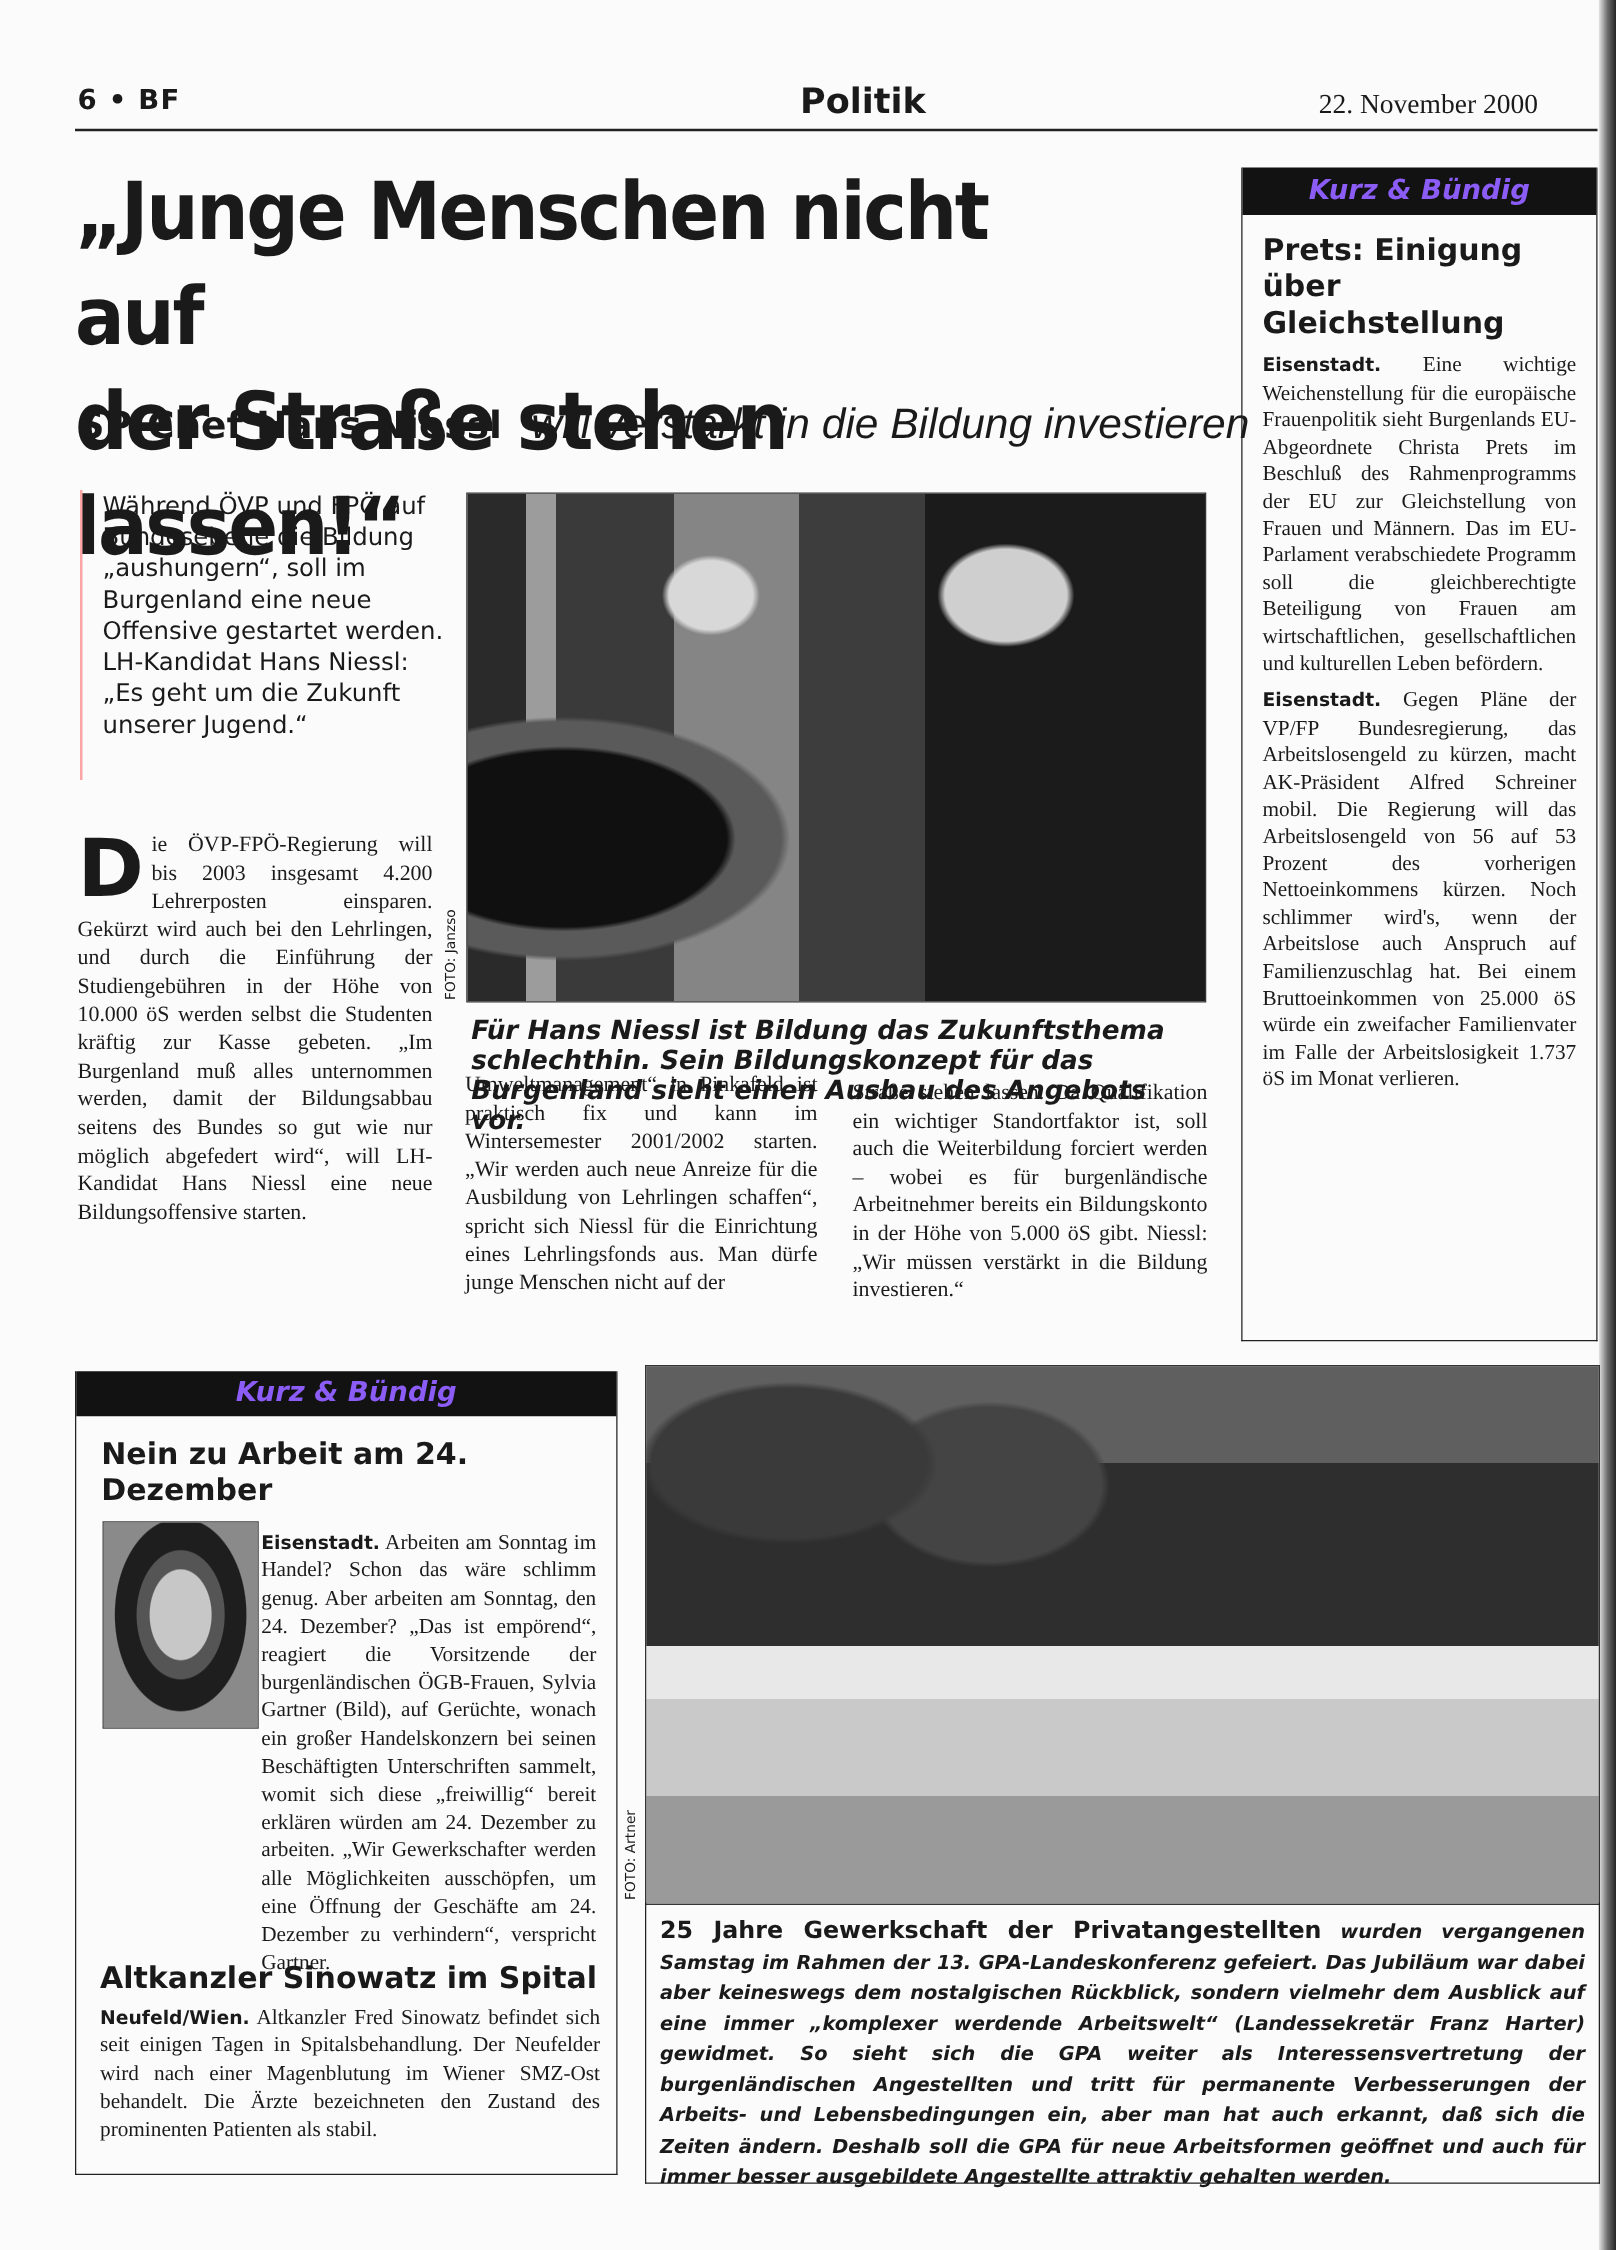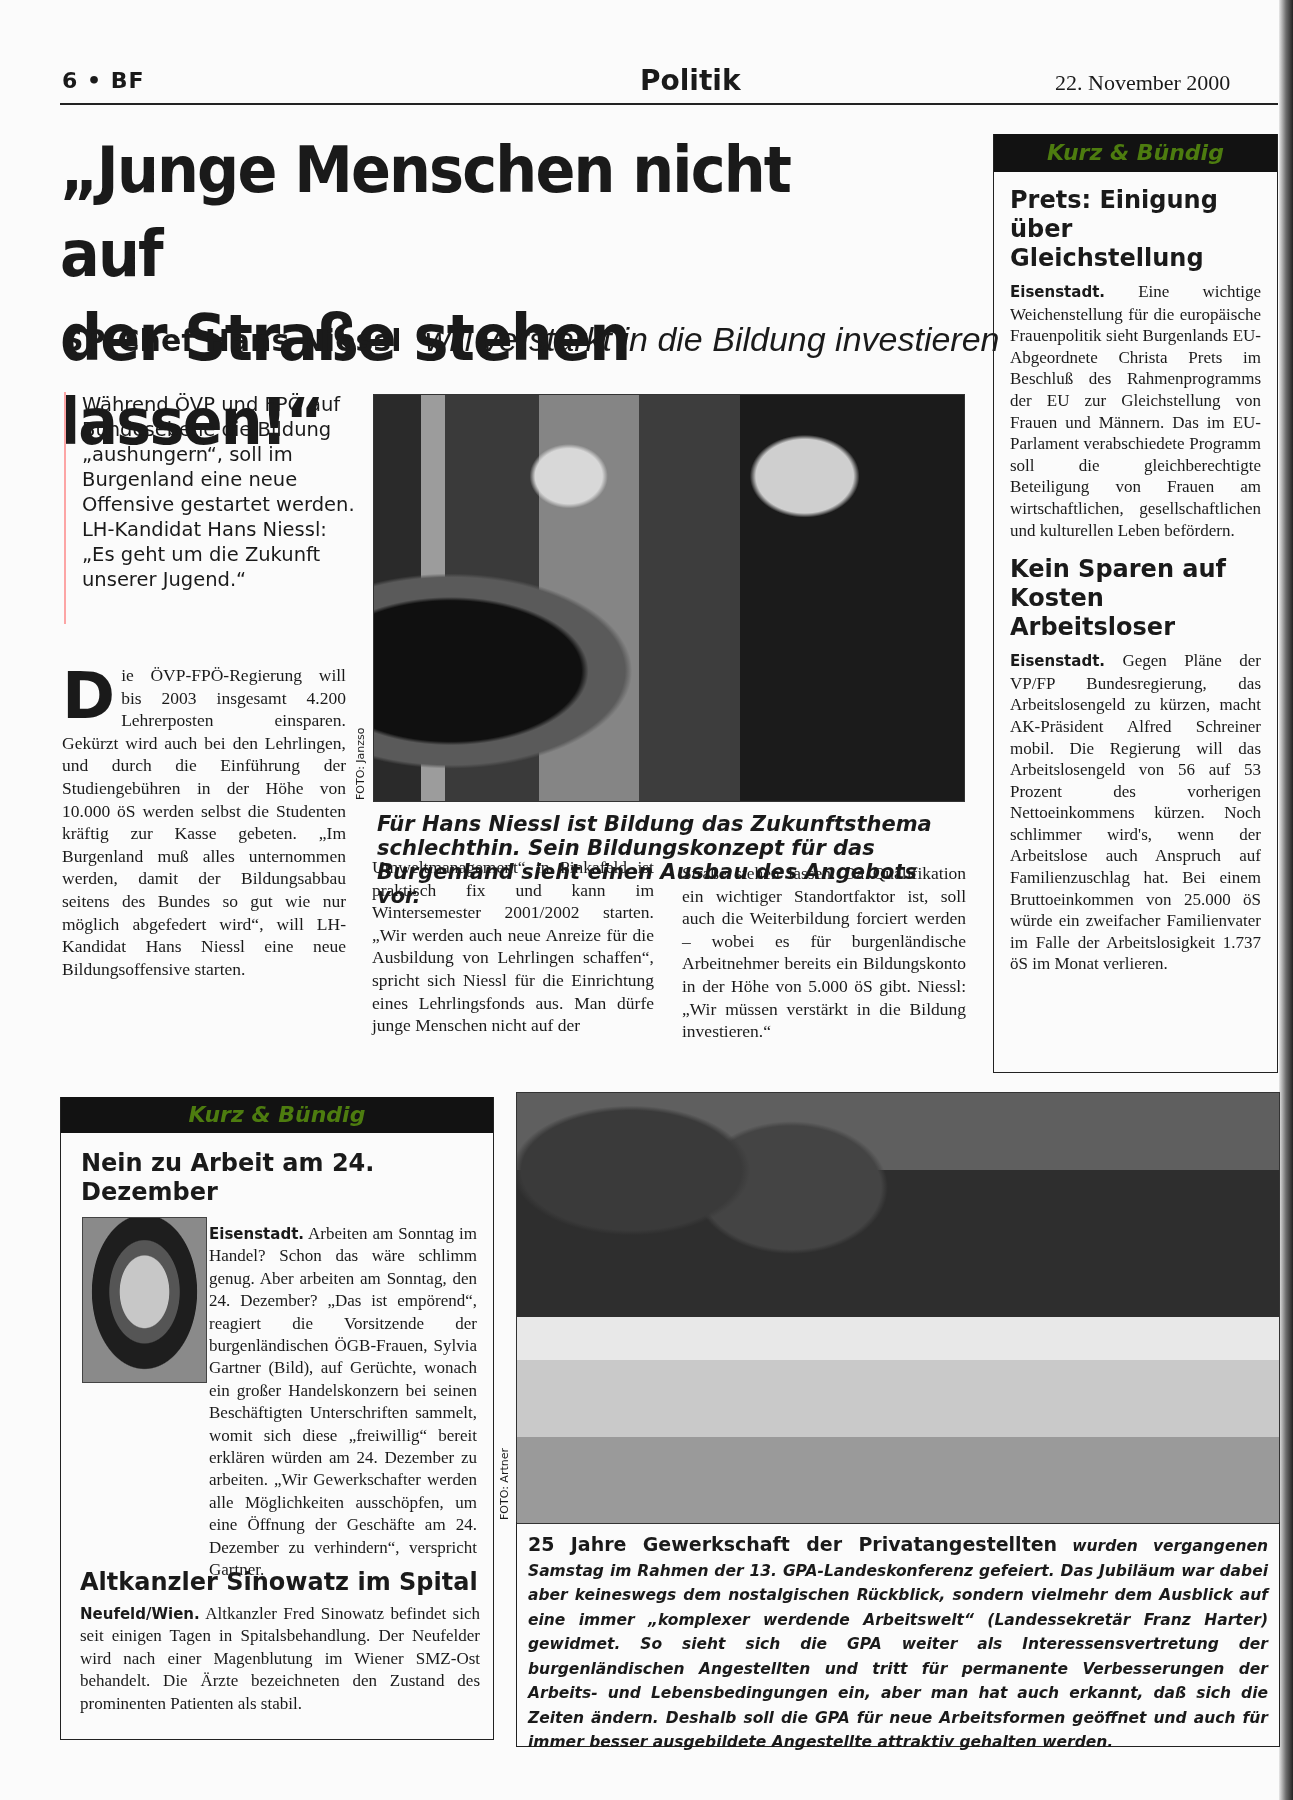--- a/index.html
+++ b/index.html
@@ -37,21 +37,21 @@
     radial-gradient(ellipse at 33% 20%, #d8d8d8 0 6%, transparent 7%),
     radial-gradient(ellipse at 73% 20%, #cfcfcf 0 8%, transparent 9%),
     radial-gradient(ellipse at 13% 68%, #101010 0 18%, #5a5a5a 19% 24%, transparent 25%),
     linear-gradient(90deg, #2a2a2a 0 8%, #9c9c9c 8% 12%, #3a3a3a 12% 28%, #858585 28% 45%, #3d3d3d 45% 62%, #1b1b1b 62% 100%);
     border: 1px solid #333; }
   .photo-credit { font-family: "DejaVu Sans", sans-serif; font-size: 11px; transform: rotate(-90deg); transform-origin: left top; white-space: nowrap; }
   .caption1 { left: 377px; top: 812px; width: 590px; font-family: "DejaVu Sans", sans-serif; font-style: italic; font-size: 21px; line-height: 24px; font-weight: bold; }
 
   
   .sidebar1 { left: 993px; top: 134px; width: 283px; height: 938px; border: 1.5px solid #222; border-top: none; }
-  .kb-bar { background: #121212; color: #4d7c0f; font-family: "DejaVu Sans", sans-serif; font-weight: bold; font-style: italic; font-size: 22px; text-align: center; }
+  .kb-bar { background: #121212; color: #8b5cf6; font-family: "DejaVu Sans", sans-serif; font-weight: bold; font-style: italic; font-size: 22px; text-align: center; }
   .sb-title { font-family: "DejaVu Sans", sans-serif; font-weight: bold; font-size: 24px; line-height: 29px; }
   .sb-text { font-family: "Liberation Serif", serif; font-size: 17px; line-height: 21.6px; text-align: justify; }
   .sb-text b { font-family: "DejaVu Sans", sans-serif; font-size: 15px; }
 
   
   .box2 { left: 60px; top: 1097px; width: 432px; height: 642px; border: 1.5px solid #222; border-top: none; }
   .portrait { left: 82px; top: 1217px; width: 123px; height: 164px;
     background: radial-gradient(ellipse at 50% 45%, #c7c7c7 0 28%, #555 29% 40%, #1e1e1e 41% 60%, #8a8a8a 61%); border: 1px solid #444; }
 
   
@@ -98,21 +98,20 @@
 <div class="abs body-col" style="left:682px; top:862px; width:284px;">Straße stehen lassen. Da Qualifikation ein wichtiger Standortfaktor ist, soll auch die Weiterbildung forciert werden – wobei es für burgenländische Arbeitnehmer bereits ein Bildungskonto in der Höhe von 5.000 öS gibt. Niessl: „Wir müssen verstärkt in die Bildung investieren.“</div>
 
 <div class="abs sidebar1">
   <div class="kb-bar" style="height:38px; line-height:38px;">Kurz &amp; Bündig</div>
   <div style="padding: 14px 16px 0 16px;">
     <div class="sb-title">Prets: Einigung über Gleichstellung</div>
     <div class="sb-text" style="margin-top:8px;">
       <b>Eisenstadt.</b>
       <span>Eine wichtige Weichenstellung für die europäische Frauenpolitik sieht Burgenlands EU-Abgeordnete Christa Prets im Beschluß des Rahmenprogramms der EU zur Gleichstellung von Frauen und Männern. Das im EU-Parlament verabschiedete Programm soll die gleichberechtigte Beteiligung von Frauen am wirtschaftlichen, gesellschaftlichen und kulturellen Leben befördern.</span>
     </div>
-    <div class="sb-title" style="margin-top:14px;">Kein Sparen auf Kosten Arbeitsloser</div>
     <div class="sb-text" style="margin-top:8px;">
       <b>Eisenstadt.</b>
       <span>Gegen Pläne der VP/FP Bundesregierung, das Arbeitslosengeld zu kürzen, macht AK-Präsident Alfred Schreiner mobil. Die Regierung will das Arbeitslosengeld von 56 auf 53 Prozent des vorherigen Nettoeinkommens kürzen. Noch schlimmer wird's, wenn der Arbeitslose auch Anspruch auf Familienzuschlag hat. Bei einem Bruttoeinkommen von 25.000 öS würde ein zweifacher Familienvater im Falle der Arbeitslosigkeit 1.737 öS im Monat verlieren.</span>
     </div>
   </div>
 </div>
 
 <div class="abs box2">
   <div class="kb-bar" style="height:36px; line-height:36px; margin: 0 0 0 0;">Kurz &amp; Bündig</div>
   <div class="sb-title" style="padding: 16px 0 0 20px; font-size:24px;">Nein zu Arbeit am 24. Dezember</div>

